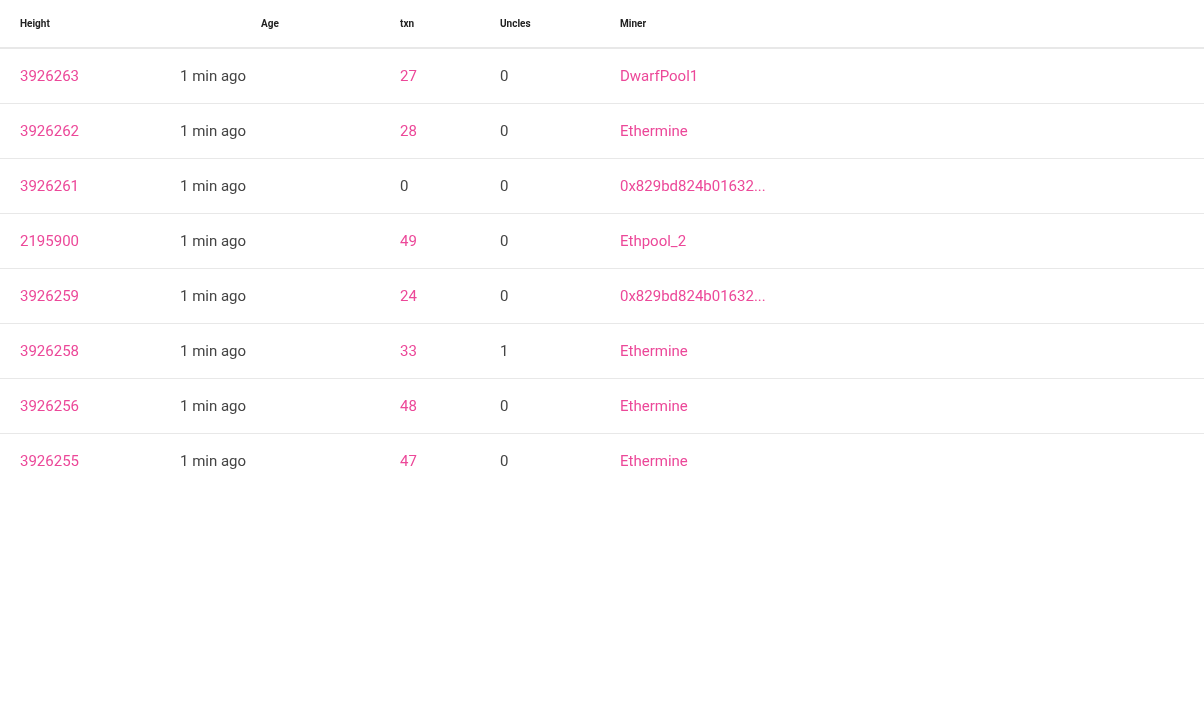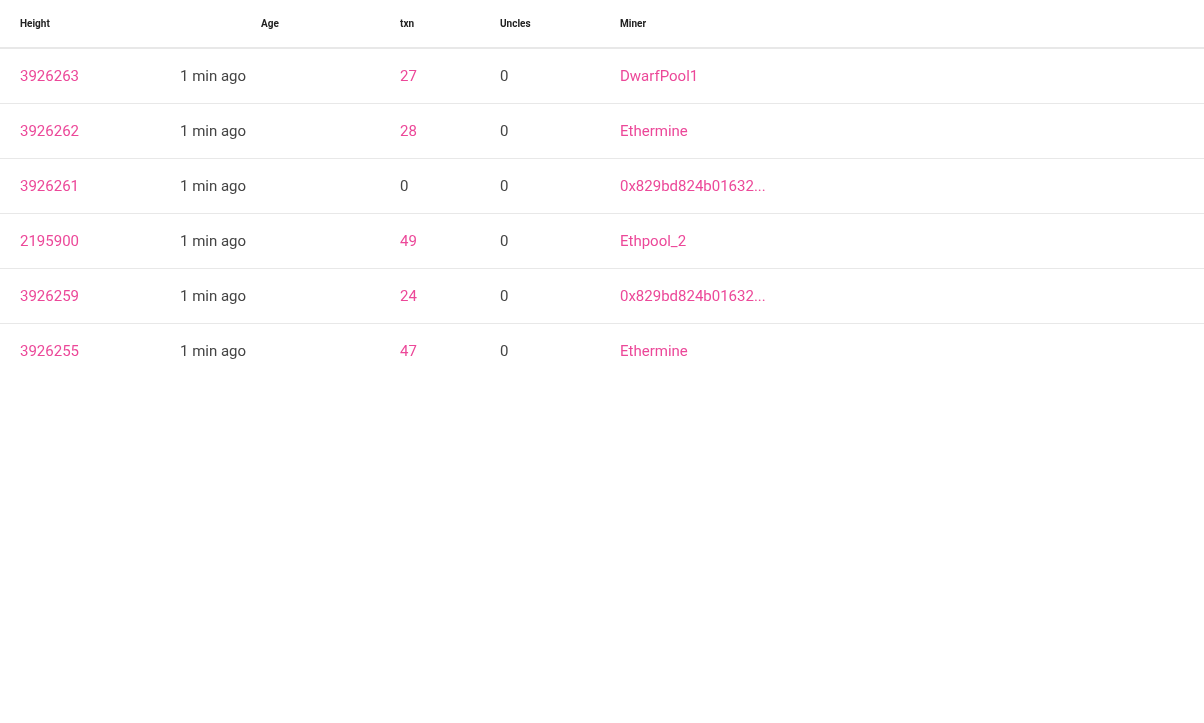--- a/index.html
+++ b/index.html
@@ -116,20 +116,34 @@
           <td class="col-miner"><a class="link" href="#">Ethpool_2</a></td>
         </tr>
         <tr>
           <td class="col-height"><a class="link" href="#">3926259</a></td>
           <td class="col-age">1 min ago</td>
           <td class="col-txn"><a class="link" href="#">24</a></td>
           <td class="col-uncles">0</td>
           <td class="col-miner"><a class="link" href="#">0x829bd824b01632...</a></td>
         </tr>
         <tr>
+          <td class="col-height"><a class="link" href="#">3926258</a></td>
+          <td class="col-age">1 min ago</td>
+          <td class="col-txn"><a class="link" href="#">33</a></td>
+          <td class="col-uncles">1</td>
+          <td class="col-miner"><a class="link" href="#">Ethermine</a></td>
+        </tr>
+        <tr>
+          <td class="col-height"><a class="link" href="#">3926256</a></td>
+          <td class="col-age">1 min ago</td>
+          <td class="col-txn"><a class="link" href="#">48</a></td>
+          <td class="col-uncles">0</td>
+          <td class="col-miner"><a class="link" href="#">Ethermine</a></td>
+        </tr>
+        <tr>
           <td class="col-height"><a class="link" href="#">3926255</a></td>
           <td class="col-age">1 min ago</td>
           <td class="col-txn"><a class="link" href="#">47</a></td>
           <td class="col-uncles">0</td>
           <td class="col-miner"><a class="link" href="#">Ethermine</a></td>
         </tr>
       </tbody>
   </table>
 </div>
 

